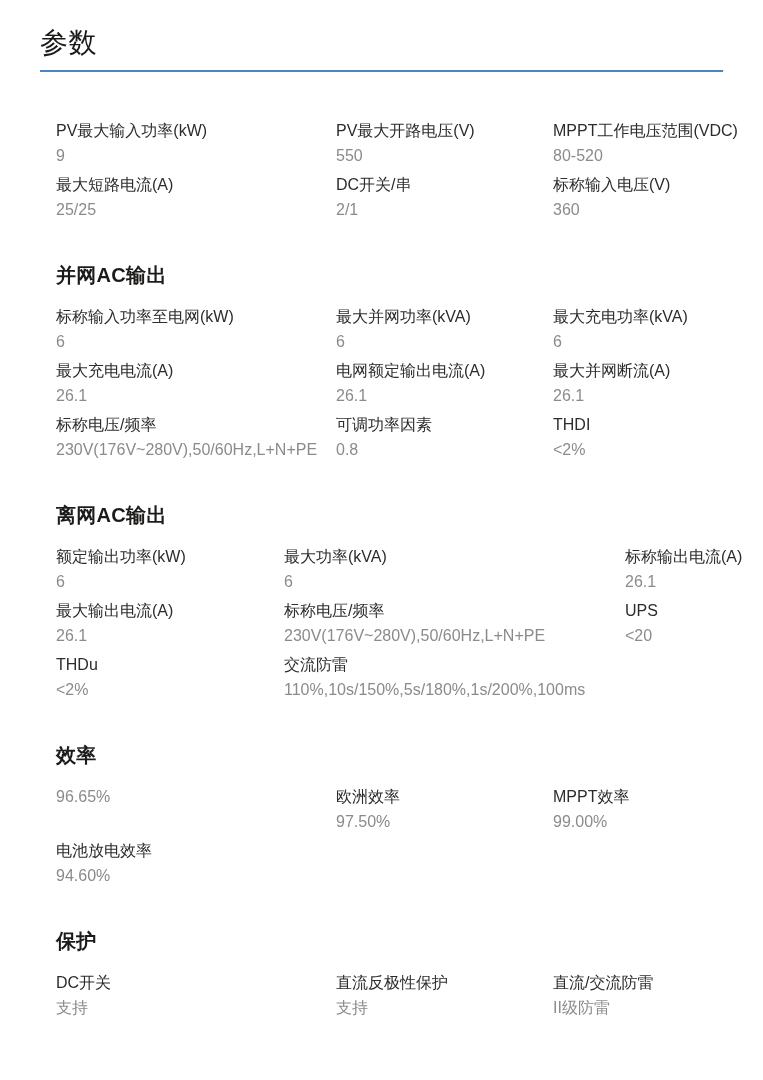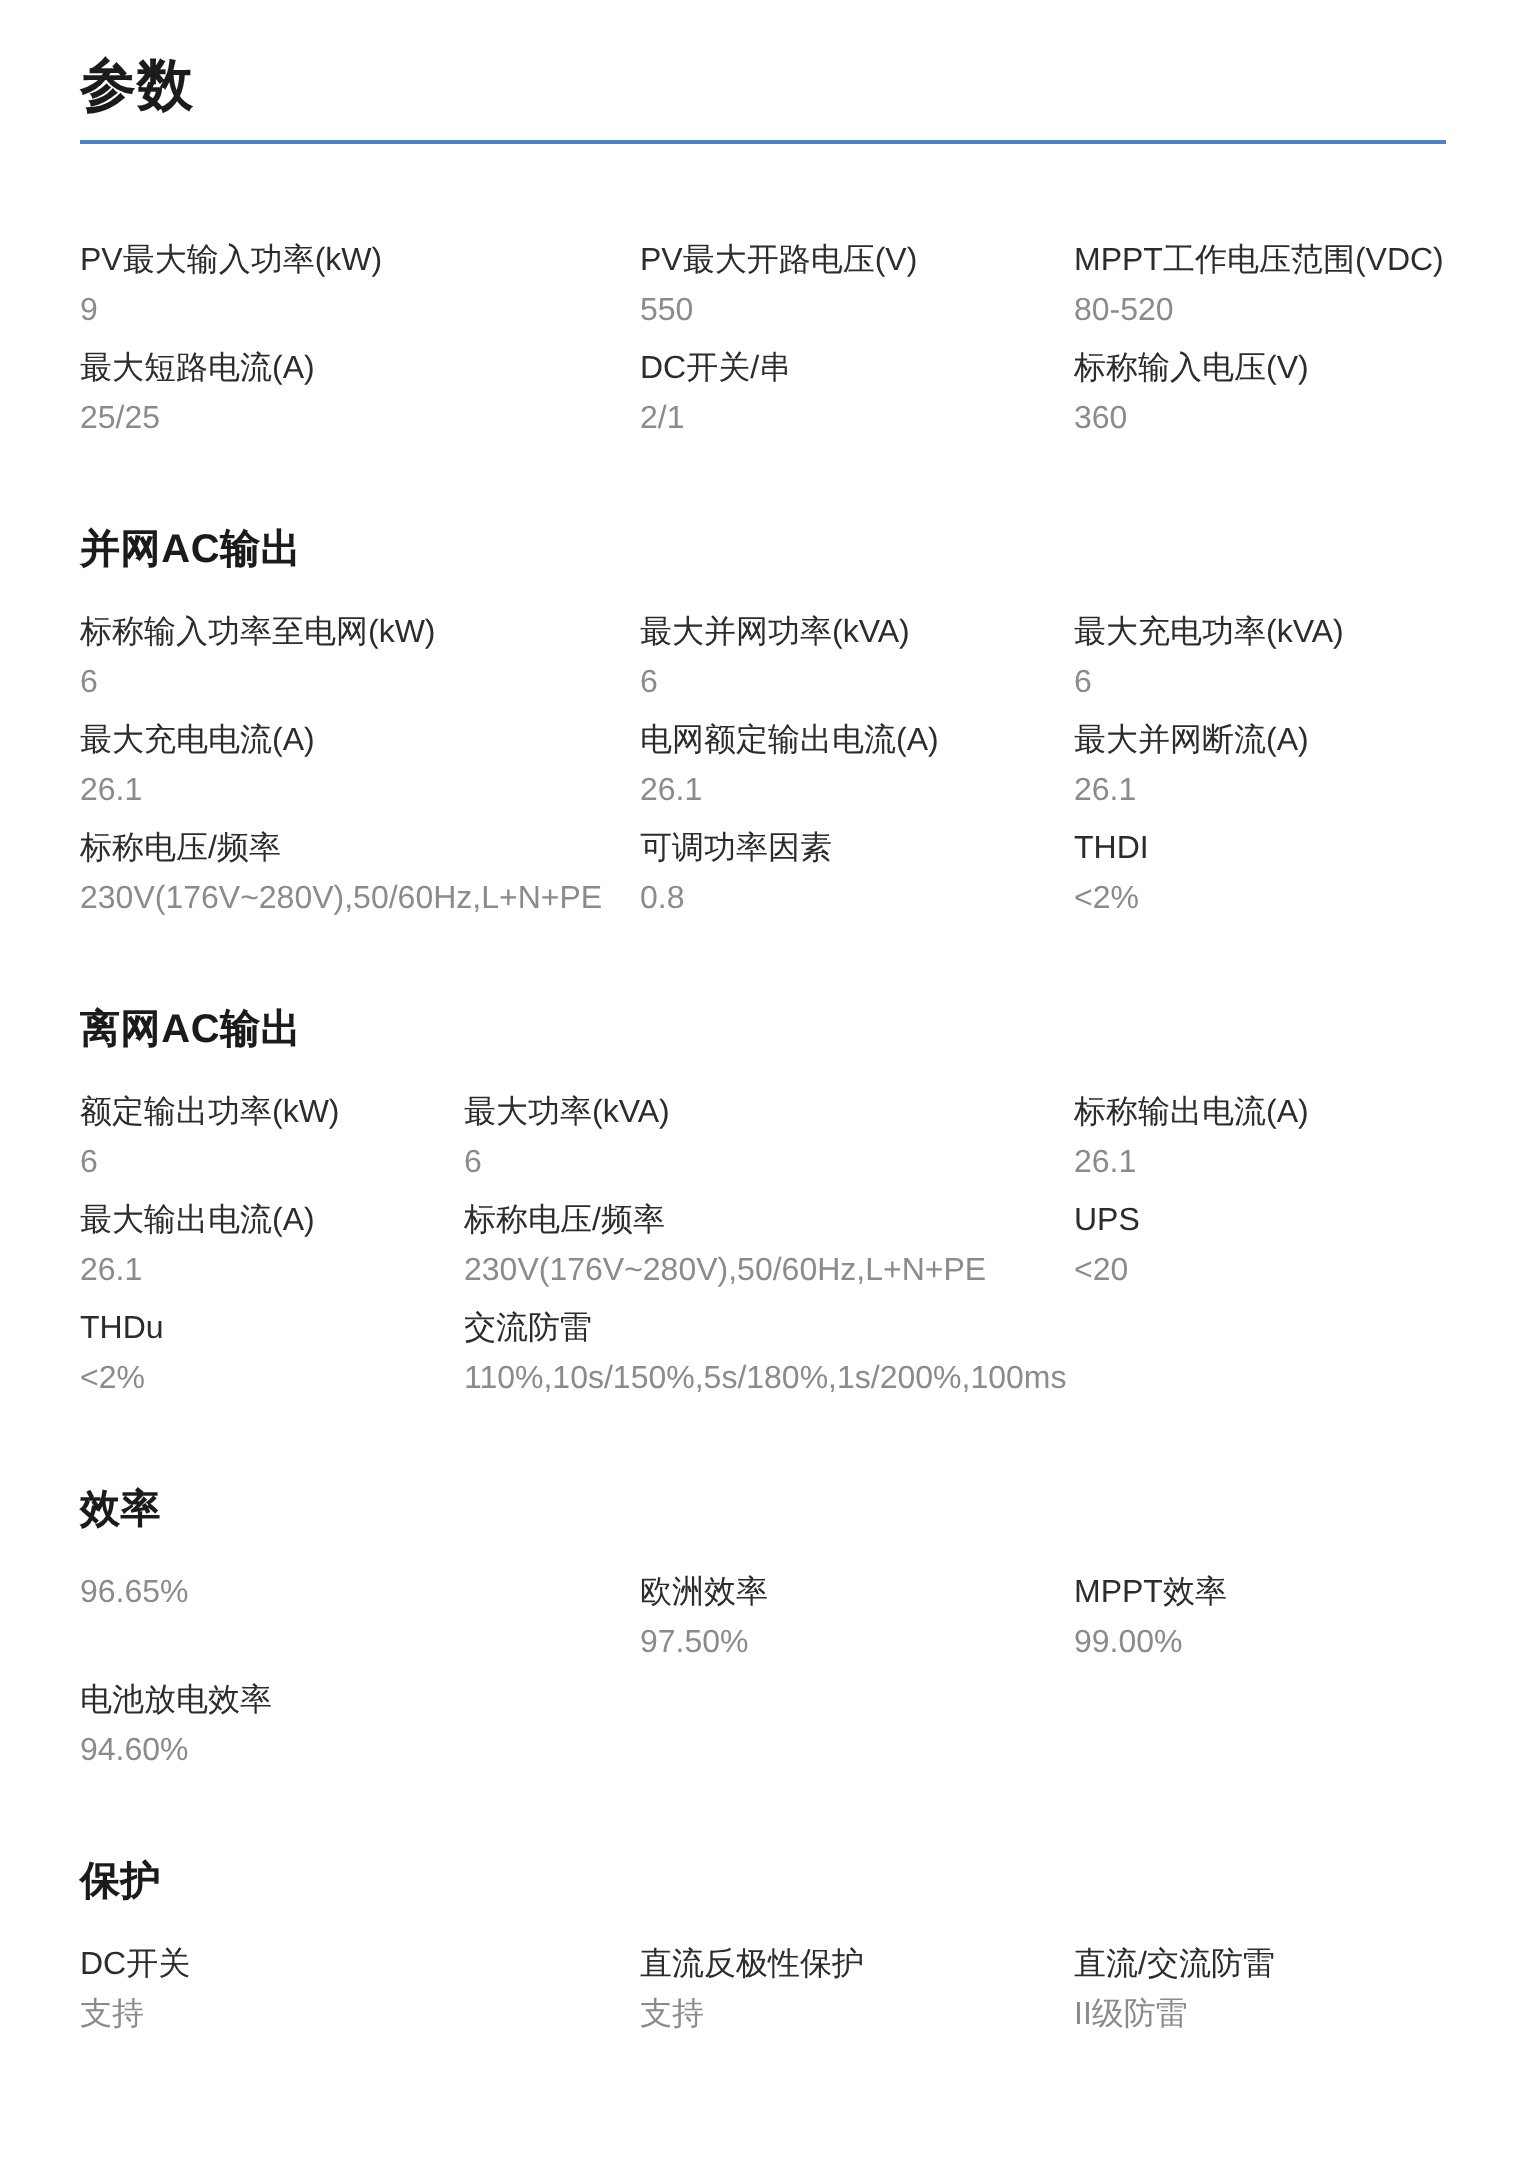--- a/index.html
+++ b/index.html
@@ -8,49 +8,49 @@
     width: 763px;
     min-height: 1080px;
     font-family: "Liberation Sans", "DejaVu Sans", sans-serif;
     color: #1d1b1a;
   }
   .page { padding: 26px 40px 40px 40px; }
 
   .page-title {
     font-size: 28px;
     line-height: 34px;
-    font-weight: 700;
+    font-weight: 400;
     color: #1d1b1a;
     letter-spacing: 0.5px;
     margin-bottom: 10px;
   }
   .title-underline {
     border: none;
     border-top: 2px solid var(--accent, #4a86c6);
     height: 0;
     margin-bottom: 46px;
   }
 
-  .spec-section { margin: 0; }
+  .spec-section { margin: 16px; }
   .section-heading {
     font-size: 20px;
     line-height: 26px;
     font-weight: 700;
     color: #1d1b1a;
     margin: 40px 0 16px 0;
     letter-spacing: 0.3px;
   }
   .spec-section:first-child .section-heading { margin-top: 0; }
 
   .spec-row {
     display: grid;
     grid-template-columns: 280px 217px 1fr;
     margin-bottom: 4px;
   }
-  .spec-row.offgrid { grid-template-columns: 192px 305px 1fr; }
+  .spec-row.offgrid { grid-template-columns: 192px 305px 1fr; gap: 36px; }
 
   .spec-cell { min-height: 48px; }
   .spec-label {
     font-size: 16px;
     line-height: 25px;
     color: #2e2c2b;
     font-weight: 500;
     white-space: nowrap;
   }
   .spec-value {

